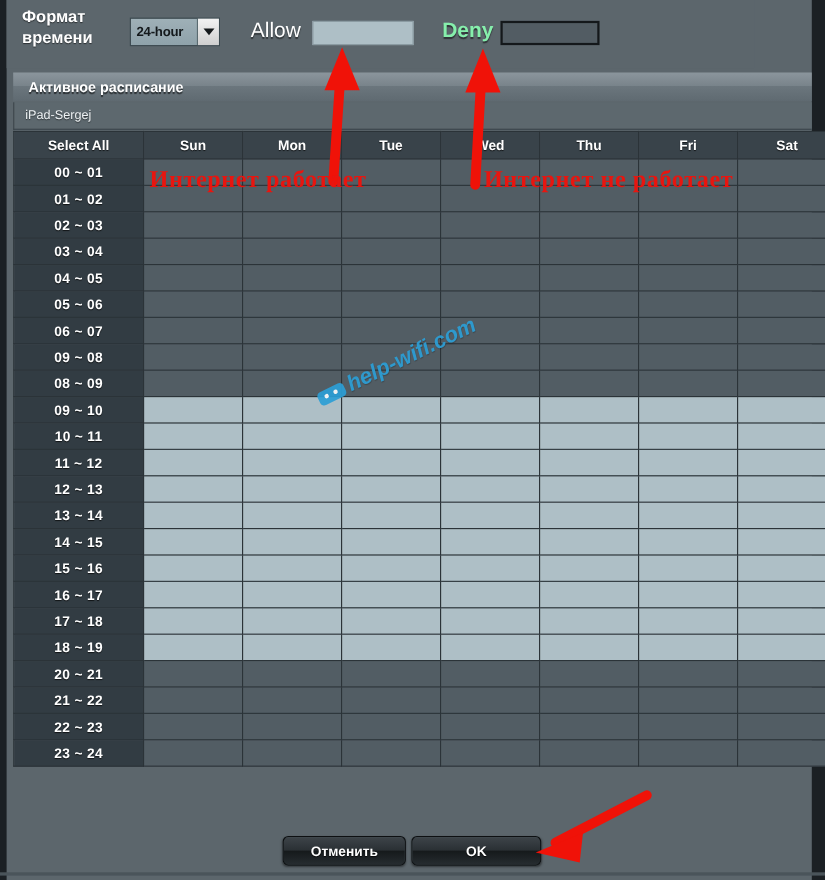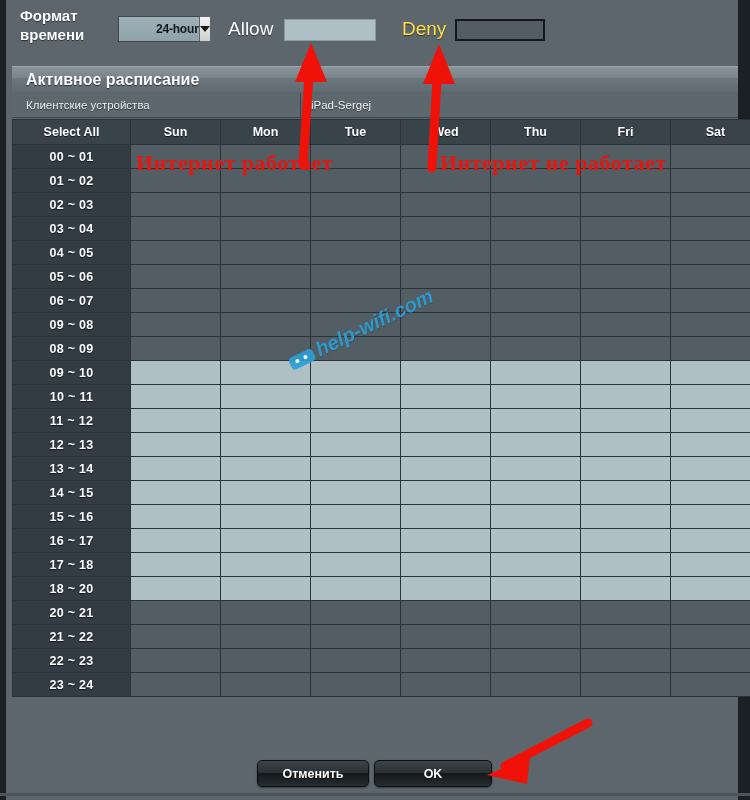--- a/index.html
+++ b/index.html
@@ -28,21 +28,21 @@
     position: absolute; left: 14px; top: 6px;
     width: 96px;
     color: #ffffff; font-size: 15px; font-weight: 700; line-height: 19px;
     text-shadow: 0 1px 1px rgba(0,0,0,.55);
   }
   .fmt-select {
     position: absolute; left: 112px; top: 16px;
     width: 82px; height: 26px;
     background: linear-gradient(#9fb0b7, #8fa2aa);
     border: 1px solid #3c4a50;
-    display: flex; align-items: center; padding-left: 32px;
+    display: flex; align-items: center;
   }
   .fmt-select .val {
     flex: 1; padding-left: 5px;
     font-size: 12px; color: #14191c; font-weight: 700;
     letter-spacing: -.2px;
     white-space: nowrap;
   }
   .fmt-select .arrow {
     width: 20px; height: 24px;
     background: linear-gradient(#f2f2f2,#cfcfcf);
@@ -62,40 +62,40 @@
     text-shadow: 0 1px 1px rgba(0,0,0,.5);
   }
   .swatch-allow {
     position: absolute; left: 278px; top: 19px;
     width: 92px; height: 22px;
     background: #aebfc6;
     border: 1px solid #8b9ba2;
   }
   .legend-deny-label {
     position: absolute; left: 396px; top: 18px;
-    color: #fde047; font-size: 19px; font-weight: 400;
+    color: #86efac; font-size: 19px; font-weight: 700;
     text-shadow: 0 1px 1px rgba(0,0,0,.5);
   }
   .swatch-deny {
     position: absolute; left: 449px; top: 19px;
     width: 90px; height: 22px;
     background: #525c63;
     border: 2px solid #14181b;
   }
 
   
   .section-bar {
     position: absolute; left: 12px; top: 66px; width: 726px; height: 26px;
     background: linear-gradient(#8a949b 0%, #78838a 45%, #6b767d 46%, #5f6a71 100%);
     border-top: 1px solid #98a3aa;
     display: flex; align-items: center;
   }
   .section-bar .title {
     padding-left: 14px;
-    color: #ffffff; font-size: 16px; font-weight: 700;
+    color: #ffffff; font-size: 13px; font-weight: 700;
     text-shadow: 0 1px 1px rgba(0,0,0,.6);
   }
 
   
   .client-row {
     position: absolute; left: 12px; top: 93px; width: 726px; height: 25px;
     background: #5d686e;
     border-bottom: 1px solid #39434a;
     display: flex; align-items: center;
   }
@@ -237,21 +237,20 @@
 
     <div class="legend-deny-label">Deny</div>
     <div class="swatch-deny"></div>
   </div>
 
   <div class="section-bar">
     <span class="title">Активное расписание</span>
   </div>
 
   <div class="client-row">
-    <span class="lbl">Клиентские устройства</span>
     <span class="sep"></span>
     <span class="val">iPad-Sergej</span>
   </div>
 
   <table class="grid">
     <thead>
       <tr>
         <th class="col-hour">Select All</th>
         <th class="col-day">Sun</th>
         <th class="col-day">Mon</th>
@@ -437,21 +436,21 @@
           <td class="hour">17 ~ 18</td>
           <td class="cell on"></td>
           <td class="cell on"></td>
           <td class="cell on"></td>
           <td class="cell on"></td>
           <td class="cell on"></td>
           <td class="cell on"></td>
           <td class="cell on"></td>
         </tr>
         <tr>
-          <td class="hour">18 ~ 20</td>
+          <td class="hour">18 ~ 19</td>
           <td class="cell on"></td>
           <td class="cell on"></td>
           <td class="cell on"></td>
           <td class="cell on"></td>
           <td class="cell on"></td>
           <td class="cell on"></td>
           <td class="cell on"></td>
         </tr>
         <tr>
           <td class="hour">20 ~ 21</td>

